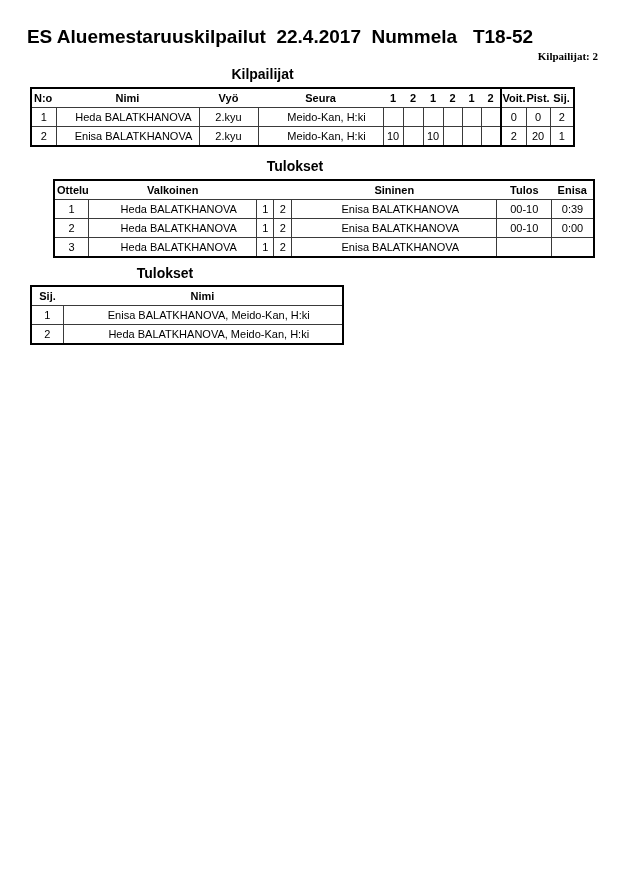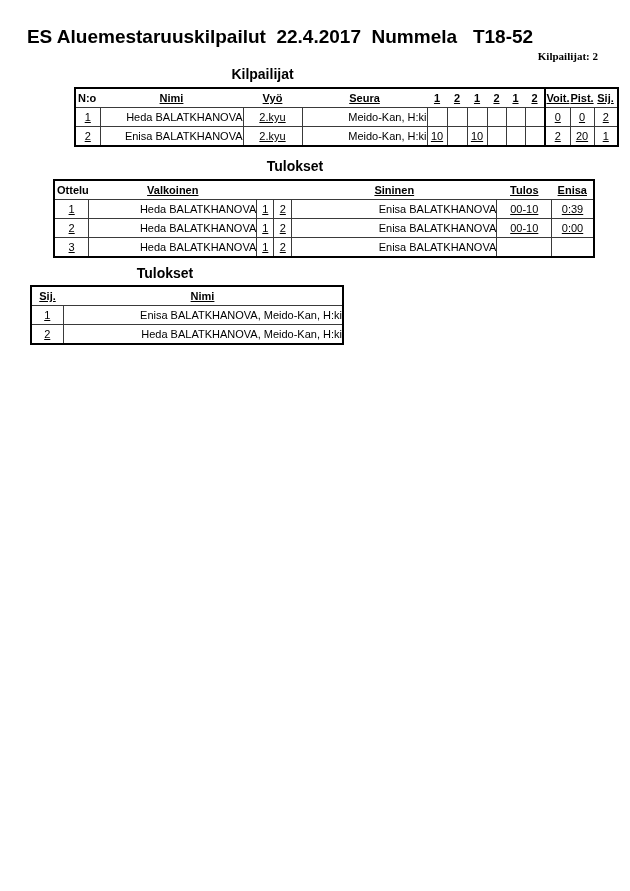--- a/index.html
+++ b/index.html
@@ -35,39 +35,39 @@
   #heading-matches     { top: 158px; left: 30px; width: 530px; }
   #heading-results     { top: 265px; left: 25px; width: 280px; }
 
   table {
     position: absolute;
     border-collapse: collapse;
     table-layout: fixed;
     border: 2px solid #000;
     font-size: 11px;
   }
-  #table-competitors { left: 30px; top: 87px; margin-left: 44px; }
+  #table-competitors { left: 30px; top: 87px; }
   #table-matches     { left: 30px; top: 179px; margin-left: 23px; }
   #table-results     { left: 30px; top: 285px; }
 
   th, td {
     height: 18px;
     padding: 0;
     line-height: 18px;
     white-space: nowrap;
     overflow: hidden;
   }
   th {
     font-weight: bold;
     border: none;
     border-bottom: 1px solid #3a3a3a;
   }
   td { border: 1px solid #3a3a3a; }
-  .al { text-align: right; padding-left: 12px; }
-  .ac { text-align: center; text-decoration: underline; }
+  .al { text-align: center; padding-left: 12px; }
+  .ac { text-align: center; }
   .hl { text-align: left; padding-left: 2px; }
   .thick-l { border-left: 2px solid #000 !important; }
   .ovis { overflow: visible; }
 </style>
 </head>
 <body>
 
 <div class="abs doc-title">ES Aluemestaruuskilpailut  22.4.2017  Nummela   T18-52</div>
 <div class="abs count-label">Kilpailijat: 2</div>
 

